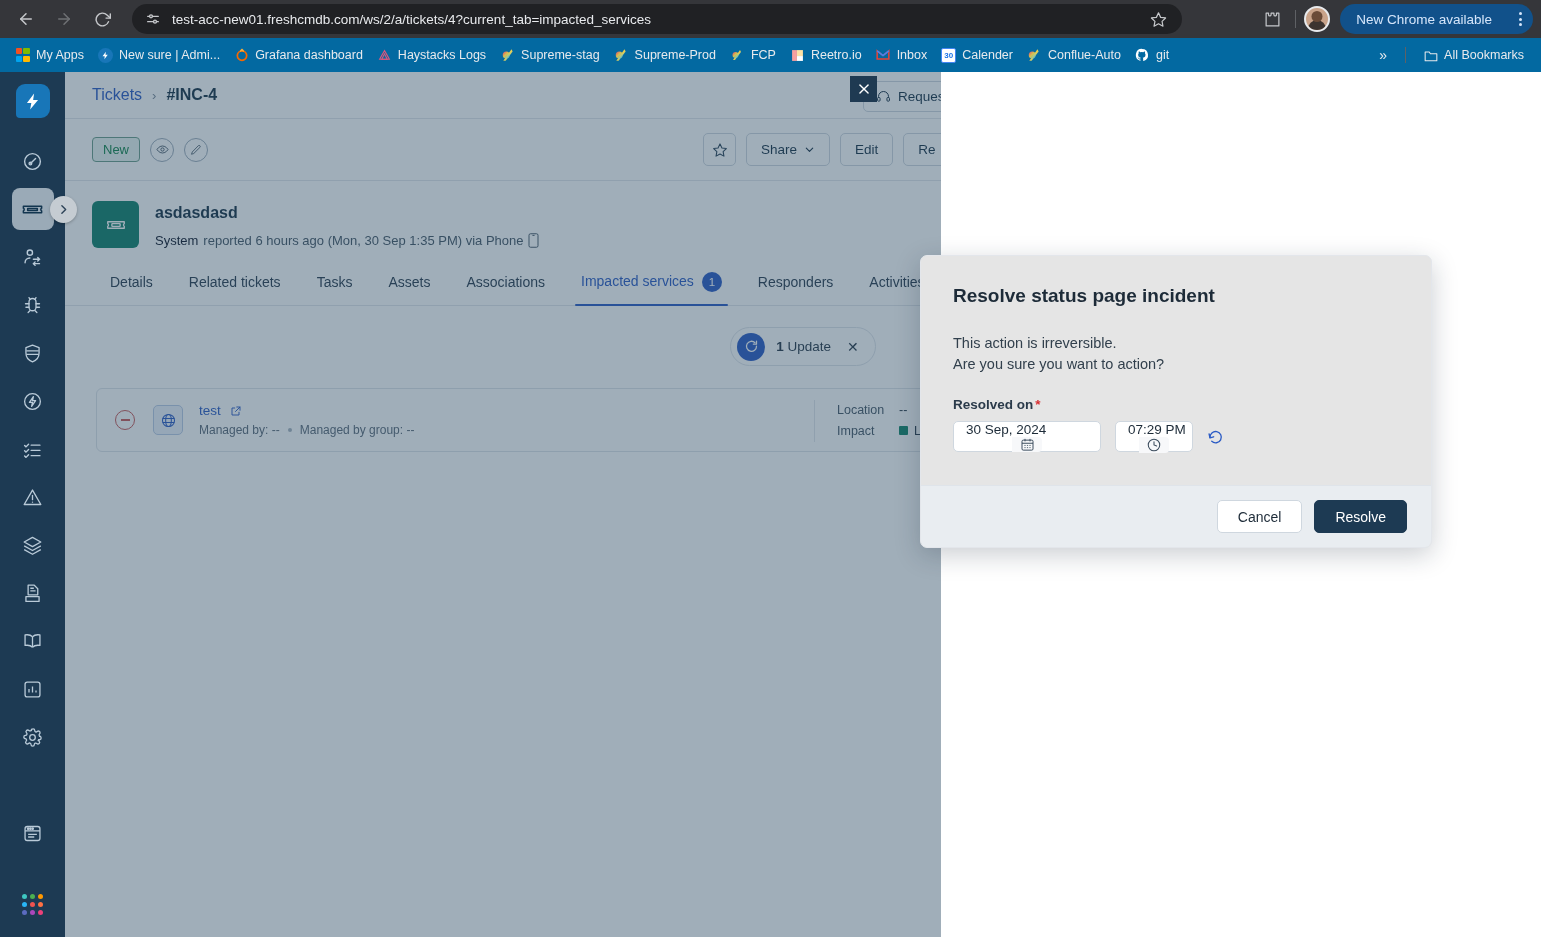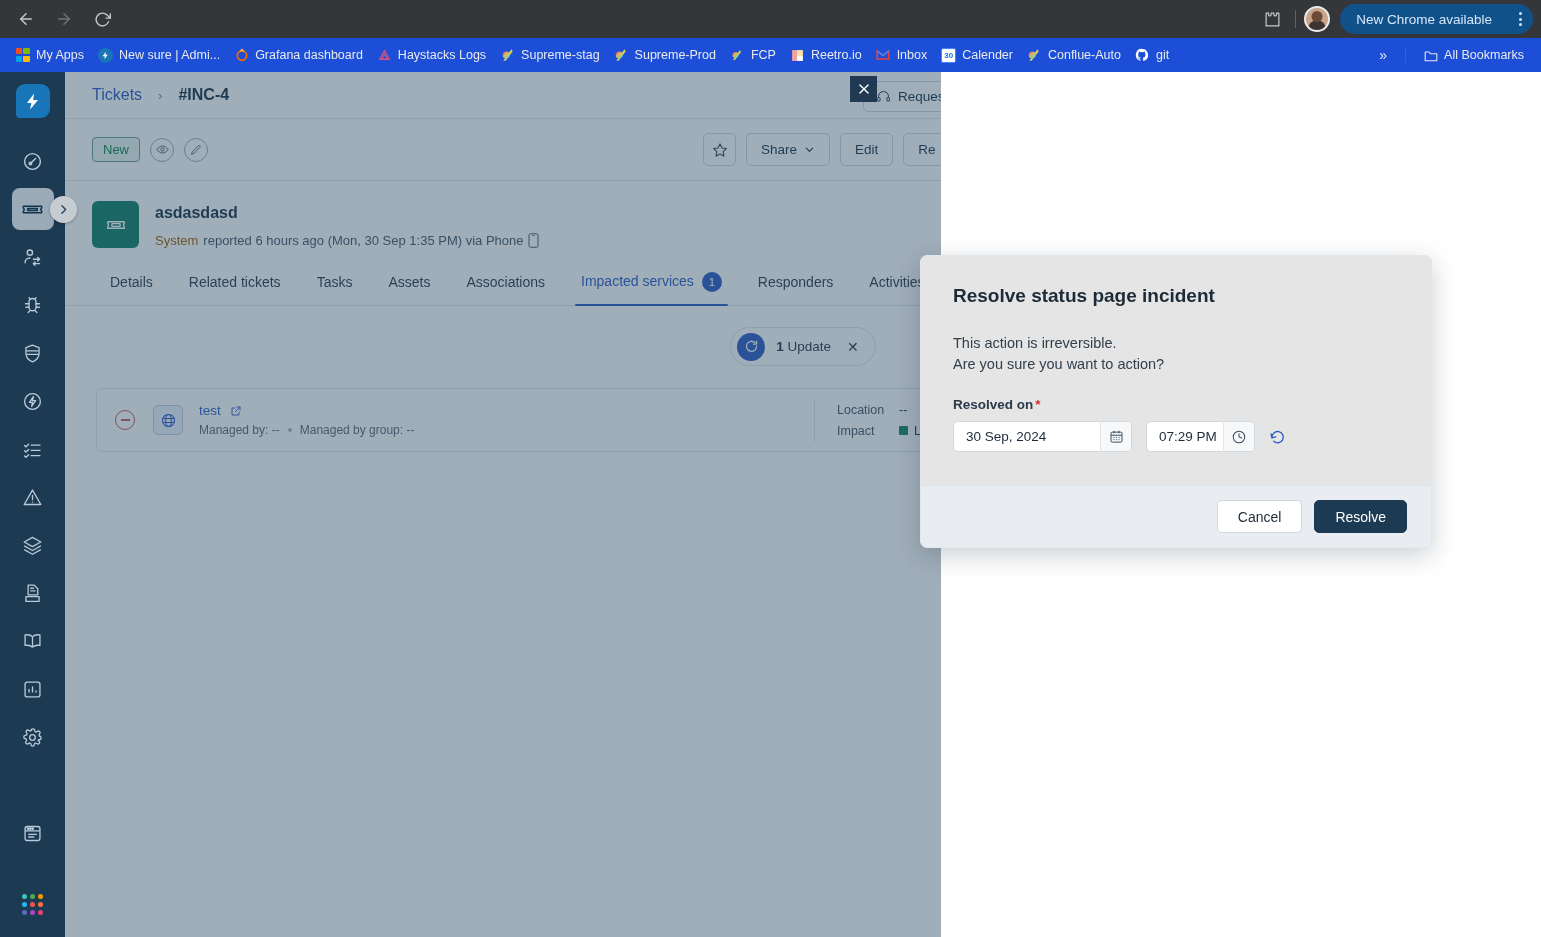--- a/index.html
+++ b/index.html
@@ -50,21 +50,21 @@
     background: #11518a; color: #d6e6fb;
     height: 30px; border-radius: 15px; padding: 0 8px 0 16px;
     font-size: 13.5px; margin-left: 8px; cursor: pointer;
   }
   .kebab { display:flex; flex-direction:column; gap:2.5px; align-items:center; padding: 0 3px;}
   .kebab i { width:3px;height:3px;border-radius:50%;background:#d6e6fb;display:block;}
 
   
   .bookmarks {
     position: absolute; top: 38px; left: 0; width: 1541px; height: 34px;
-    background: #1d4ed8; display: flex; align-items: center; padding-left: 8px;
+    background: #0369a1; display: flex; align-items: center; padding-left: 8px;
   }
   .bm { display:flex; align-items:center; gap:6px; padding: 4px 7px; border-radius:4px;
         color:#e8eaed; font-size:12.5px; white-space:nowrap; cursor:pointer; }
   .bm-ico { width:15px;height:15px;flex:0 0 auto;display:flex;align-items:center;justify-content:center;border-radius:2px;font-size:9px;}
   .bm-right { position:absolute; right: 10px; display:flex; align-items:center; gap:4px;}
   .chev2 { color:#e8eaed; font-size:14px; padding: 2px 8px; cursor:pointer;}
   .bmdiv { width:1px;height:16px;background:#5f6165;margin:0 6px;}
 
   
   .ms-grid{width:14px;height:14px;display:grid;grid-template-columns:1fr 1fr;grid-template-rows:1fr 1fr;gap:1.5px;}
@@ -96,21 +96,21 @@
   .rail-apps i{width:5px;height:5px;border-radius:50%;display:block;}
 
   .rail-toggle{
     position:absolute;left:50px;top:124px;width:27px;height:27px;border-radius:50%;
     background:#c5ccd2;display:flex;align-items:center;justify-content:center;
     color:#2d4357;z-index:5;cursor:pointer;box-shadow:0 1px 3px rgba(0,0,0,.25);
   }
 
   
   .content{position:absolute;left:65px;top:0;width:1476px;height:865px;background:#fff;}
-  .crumb-bar{height:47px;display:flex;align-items:center;padding-left:27px;border-bottom:1px solid #e3e6eb;gap:6px;}
+  .crumb-bar{height:47px;display:flex;align-items:center;padding-left:27px;border-bottom:1px solid #e3e6eb;}
   .crumb-link{color:#2c5cc5;font-size:16px;cursor:pointer;}
   .crumb-sep{color:#7c8a9a;margin:0 10px;font-size:13px;}
   .crumb-cur{color:#183247;font-size:16px;font-weight:bold;}
   .req-btn{
     position:absolute;right:auto;left:798px;top:9px;height:31px;display:flex;align-items:center;gap:7px;
     border:1px solid #cfd7df;border-radius:5px;padding:0 12px;color:#183247;font-size:13.5px;background:#fff;cursor:pointer;
   }
 
   .action-bar{height:62px;display:flex;align-items:center;padding-left:27px;border-bottom:1px solid #e3e6eb;position:relative;}
   .status-chip{
@@ -127,21 +127,21 @@
     display:flex;align-items:center;justify-content:center;gap:7px;padding:0 14px;
     font-size:13.5px;color:#183247;cursor:pointer;
   }
   .obtn.sq{width:33px;padding:0;}
 
   
   .req-block{display:flex;align-items:flex-start;padding:20px 0 0 27px;gap:16px;}
   .req-avatar{width:47px;height:47px;border-radius:6px;background:#10806b;display:flex;align-items:center;justify-content:center;}
   .req-title{font-size:16px;color:#183247;font-weight:bold;margin-top:3px;}
   .req-meta{margin-top:11px;font-size:13px;color:#475867;display:flex;align-items:center;gap:5px;}
-  .req-meta a{color:#a16207;text-decoration:none;cursor:pointer;}
+  .req-meta a{color:#0f172a;text-decoration:none;cursor:pointer;}
 
   
   .tabs{display:flex;align-items:center;gap:0;padding-left:27px;margin-top:14px;border-bottom:1px solid #e3e6eb;}
   .tab{padding:10px 18px 13px 18px;font-size:14px;color:#2c3e50;cursor:pointer;white-space:nowrap;position:relative;}
   .tab.active{color:#2c5cc5;}
   .tab.active::after{content:"";position:absolute;left:12px;right:12px;bottom:-1px;height:2.5px;background:#2c5cc5;border-radius:2px;}
   .tab-badge{display:inline-flex;align-items:center;justify-content:center;min-width:20px;height:20px;border-radius:10px;background:#2c5cc5;color:#fff;font-size:11.5px;margin-left:8px;padding:0 6px;vertical-align:middle;}
 
   
   .update-row{display:flex;justify-content:center;margin-top:21px;}
@@ -185,21 +185,21 @@
     position:absolute;left:920px;top:183px;width:512px;background:#e5e5e5;border-radius:7px;
     box-shadow:0 7px 26px rgba(16,32,48,.22);overflow:hidden;border:1px solid #e3e6eb;
   }
   .modal-body{padding:29px 32px 33px 32px;}
   .modal-title{font-size:19px;font-weight:bold;color:#1d2b38;}
   .modal-sub{margin-top:26px;font-size:14.5px;color:#32404d;line-height:21px;}
   .field-label{margin-top:22px;font-size:13.5px;color:#2a3a4a;font-weight:bold;}
   .req-star{color:#d72d30;margin-left:2px;}
   .field-row{margin-top:9px;display:flex;align-items:center;gap:14px;}
   .inp{
-    display:flex;align-items:center;border:1px solid #cfd7df;border-radius:5px;height:31px;background:#fff;
+    display:flex;align-items:center;border:1px solid #cfd7df;border-radius:5px;height:31px;background:#fff;flex-direction:column;
   }
   .inp .val{padding:0 12px;font-size:13.5px;color:#1d2b38;white-space:nowrap;}
   .inp .sep{width:1px;height:31px;background:#e3e6eb;}
   .inp .pick{width:30px;height:29px;display:flex;align-items:center;justify-content:center;color:#3c4d5e;cursor:pointer;background:#f7f8fa;border-radius:0 4px 4px 0;}
   .inp.date .val{width:146px;}
   .inp.time .val{width:76px;}
   .reset-ico{color:#2c5cc5;cursor:pointer;display:flex;align-items:center;}
   .modal-foot{
     background:#e9edf1;border-top:1px solid #dfe4ea;height:62px;display:flex;align-items:center;
     justify-content:flex-end;gap:12px;padding-right:24px;
@@ -224,20 +224,36 @@
         <polyline points="12 5 19 12 12 19"></polyline>
       </svg>
   </div>
   <div class="nav-btn">
     <svg width="17" height="17" viewBox="0 0 24 24" fill="none" stroke="currentColor" stroke-width="2" stroke-linecap="round" stroke-linejoin="round">
         <polyline points="23 4 23 10 17 10"></polyline>
         <path d="M20.49 15a9 9 0 1 1-2.12-9.36L23 10"></path>
       </svg>
   </div>
 
+  <div class="omnibox">
+    <span class="omni-icon">
+      <svg width="16" height="16" viewBox="0 0 24 24" fill="none" stroke="currentColor" stroke-width="2" stroke-linecap="round">
+          <line x1="4" y1="8" x2="20" y2="8"></line>
+          <line x1="4" y1="16" x2="20" y2="16"></line>
+          <circle cx="9" cy="8" r="2.2" fill="#35363a"></circle>
+          <circle cx="15" cy="16" r="2.2" fill="#35363a"></circle>
+        </svg>
+    </span>
+    <span class="omni-url">test-acc-new01.freshcmdb.com/ws/2/a/tickets/4?current_tab=impacted_services</span>
+    <span class="omni-star">
+      <svg width="17" height="17" viewBox="0 0 24 24" fill="none" stroke="currentColor" stroke-width="1.7" stroke-linejoin="round">
+          <polygon points="12 2.5 15 9 22 9.8 17 14.6 18.3 21.5 12 18.1 5.7 21.5 7 14.6 2 9.8 9 9"></polygon>
+        </svg>
+    </span>
+  </div>
 
   <div class="top-right">
     <div class="ext-btn">
       <svg width="17" height="17" viewBox="0 0 24 24" fill="none" stroke="currentColor" stroke-width="1.7" stroke-linejoin="round">
           <path d="M10 3h4v2.2a1.8 1.8 0 1 0 3.6 0V3H21v18H3V3h3.4v2.2a1.8 1.8 0 1 0 3.6 0z"></path>
         </svg>
     </div>
     <div class="vdiv"></div>
     <div class="avatar"></div>
     <div class="chrome-pill">

